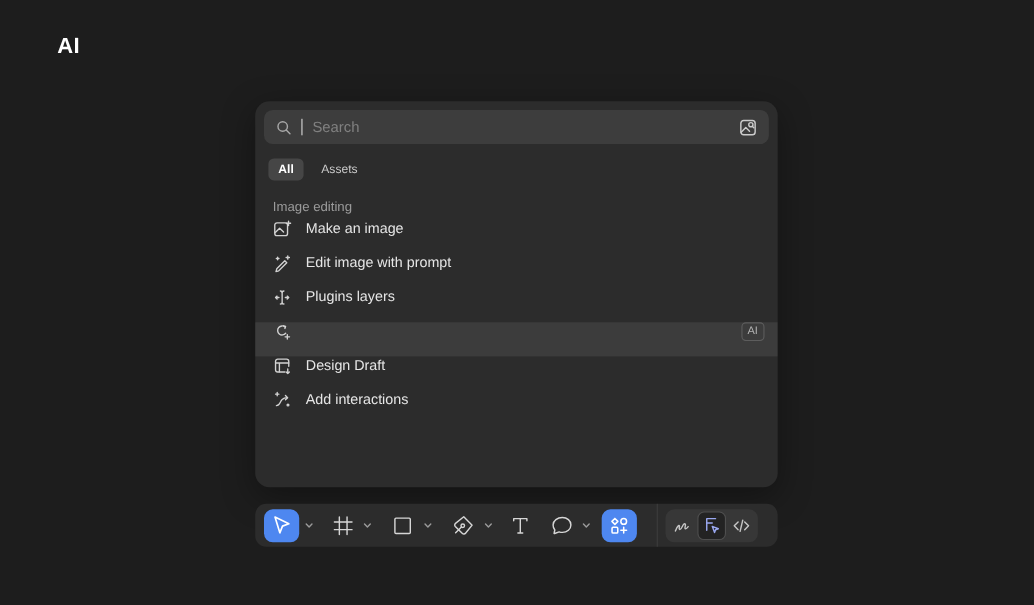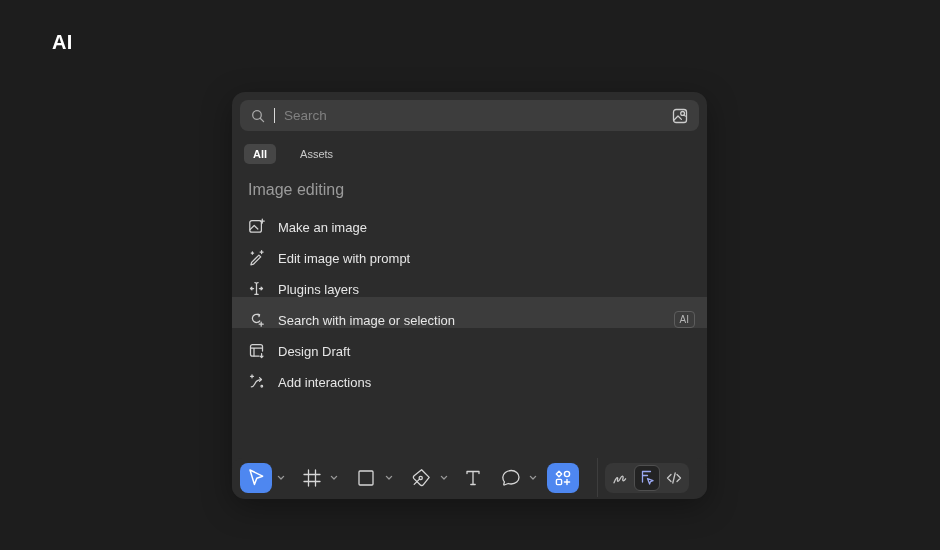--- a/index.html
+++ b/index.html
@@ -13,42 +13,42 @@
   }
   svg { display:block; }
 
   .ai-title {
     position:absolute; left:52px; top:31px;
     font-size:20px; font-weight:bold; color:#ffffff; letter-spacing:.3px;
   }
 
   
   .panel {
-    position:absolute; left:232px; top:92px; width:475px; height:407px;
+    position:absolute; left:232px; top:92px; width:475px; height:351px;
     background:#2c2c2c; border-radius:13px; overflow:hidden;
     box-shadow:0 8px 30px rgba(0,0,0,.35);
   }
   .search-row {
     margin:8px; height:31px; background:#3d3d3d; border-radius:8px;
     display:flex; align-items:center; padding:0 10px; gap:8px;
   }
   .search-row .mag { flex:0 0 auto; }
   .caret { width:1px; height:15px; background:#d9d9d9; flex:0 0 auto; }
   .search-placeholder { color:#808080; font-size:13.5px; flex:1 1 auto; margin-left:1px; }
   .visual-search-btn { flex:0 0 auto; display:flex; align-items:center; cursor:pointer; }
 
-  .tabs { display:flex; align-items:center; gap:15px; padding:5px 12px 0; }
+  .tabs { display:flex; align-items:center; gap:7px; padding:5px 12px 0; }
   .tab { font-size:11px; color:#c9c9c9; padding:4px 9px; border-radius:5px; cursor:pointer; }
   .tab.selected { background:#464646; color:#ffffff; font-weight:bold; }
 
-  .section-title { font-size:16px; color:#9b9b9b; margin:16px 16px 5px; }
+  .section-title { font-size:12px; color:#9b9b9b; margin:16px 16px 5px; }
   .section-title.first { margin-top:17px; }
 
   .menu-item {
-    height:31px; display:flex; align-items:flex-end;
+    height:31px; display:flex; align-items:flex-start;
     padding:0 12px 0 16px; gap:13px; font-size:13px; color:#e6e6e6; cursor:pointer;
   }
   .menu-item.highlighted { background:#3c3c3c; }
   .item-icon { width:17px; height:17px; flex:0 0 auto; }
   .item-icon svg { stroke:#d2d2d2; fill:none; stroke-width:1.25; stroke-linecap:round; stroke-linejoin:round; }
   .mag svg, .visual-search-btn svg { stroke:#a8a8a8; fill:none; stroke-width:1.3; stroke-linecap:round; stroke-linejoin:round; }
   .visual-search-btn svg { stroke:#cccccc; }
   .ai-badge {
     margin-left:auto; font-size:10px; color:#b5b5b5;
     border:1px solid #5d5d5d; border-radius:4px; padding:1px 5px; line-height:13px;
@@ -160,21 +160,20 @@
   </div>
 
   <div class="menu-item highlighted">
     <span class="item-icon">
       <svg width="17" height="17" viewBox="0 0 17 17">
           <path d="M11.2 4.3 A4.1 4.1 0 1 0 11.7 10"></path>
           <path d="M9.8 3.2 l1.8 .6 -.6 1.8"></path>
           <path d="M13.2 11.2 v4 M11.2 13.2 h4"></path>
         </svg>
     </span>
-    <span>Search with image or selection</span>
     <span class="ai-badge">AI</span>
   </div>
 
   <div class="menu-item">
     <span class="item-icon">
       <svg width="17" height="17" viewBox="0 0 17 17">
           <path d="M11 14.2 H4.5 a2 2 0 0 1 -2-2 V4.5 a2 2 0 0 1 2-2 h8 a2 2 0 0 1 2 2 V9"></path>
           <path d="M2.5 6 h12 M6 6 v8"></path>
           <path d="M13.6 11.5 v4 M13.6 15.5 l-1.4-1.4 M13.6 15.5 l1.4-1.4"></path>
         </svg>

